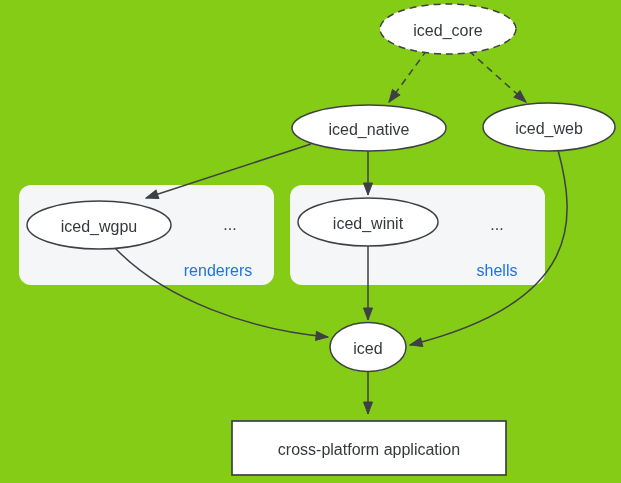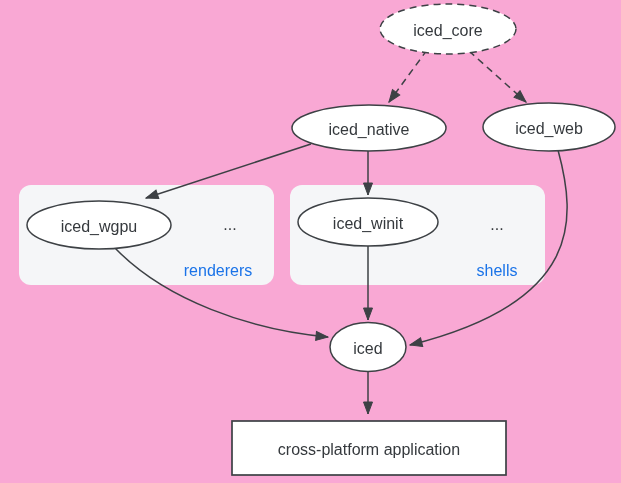--- a/index.html
+++ b/index.html
@@ -2,21 +2,21 @@
 <html><head>
 <meta charset="utf-8">
 <style>
   :root{
     --stroke:#3d4145;
     --text:#35393d;
     --blue:#1a73e8;
     --box:#f5f6f8;
   }
   html,body{margin:0;padding:0;background:#ffffff;}
-  .stage{width:621px;height:483px;position:relative;background:#f9a8d4;overflow:hidden;}
+  .stage{width:621px;height:483px;position:relative;background:#84cc16;overflow:hidden;}
   svg{display:block;}
   .edge{fill:none;stroke:var(--stroke);stroke-width:1.5;}
   .edge.dashed{stroke-dasharray:7 5;}
   .node{fill:#ffffff;stroke:var(--stroke);stroke-width:1.5;}
   .node.dashed{stroke-dasharray:7 5;}
   .appbox{fill:#ffffff;stroke:var(--stroke);stroke-width:1.7;}
   .groupbox{fill:var(--box);stroke:none;}
   .label{font-family:"Liberation Sans",sans-serif;font-size:16px;fill:var(--text);
          text-anchor:middle;dominant-baseline:central;}
   .ellipsis{font-family:"Liberation Sans",sans-serif;font-size:16px;fill:var(--text);

